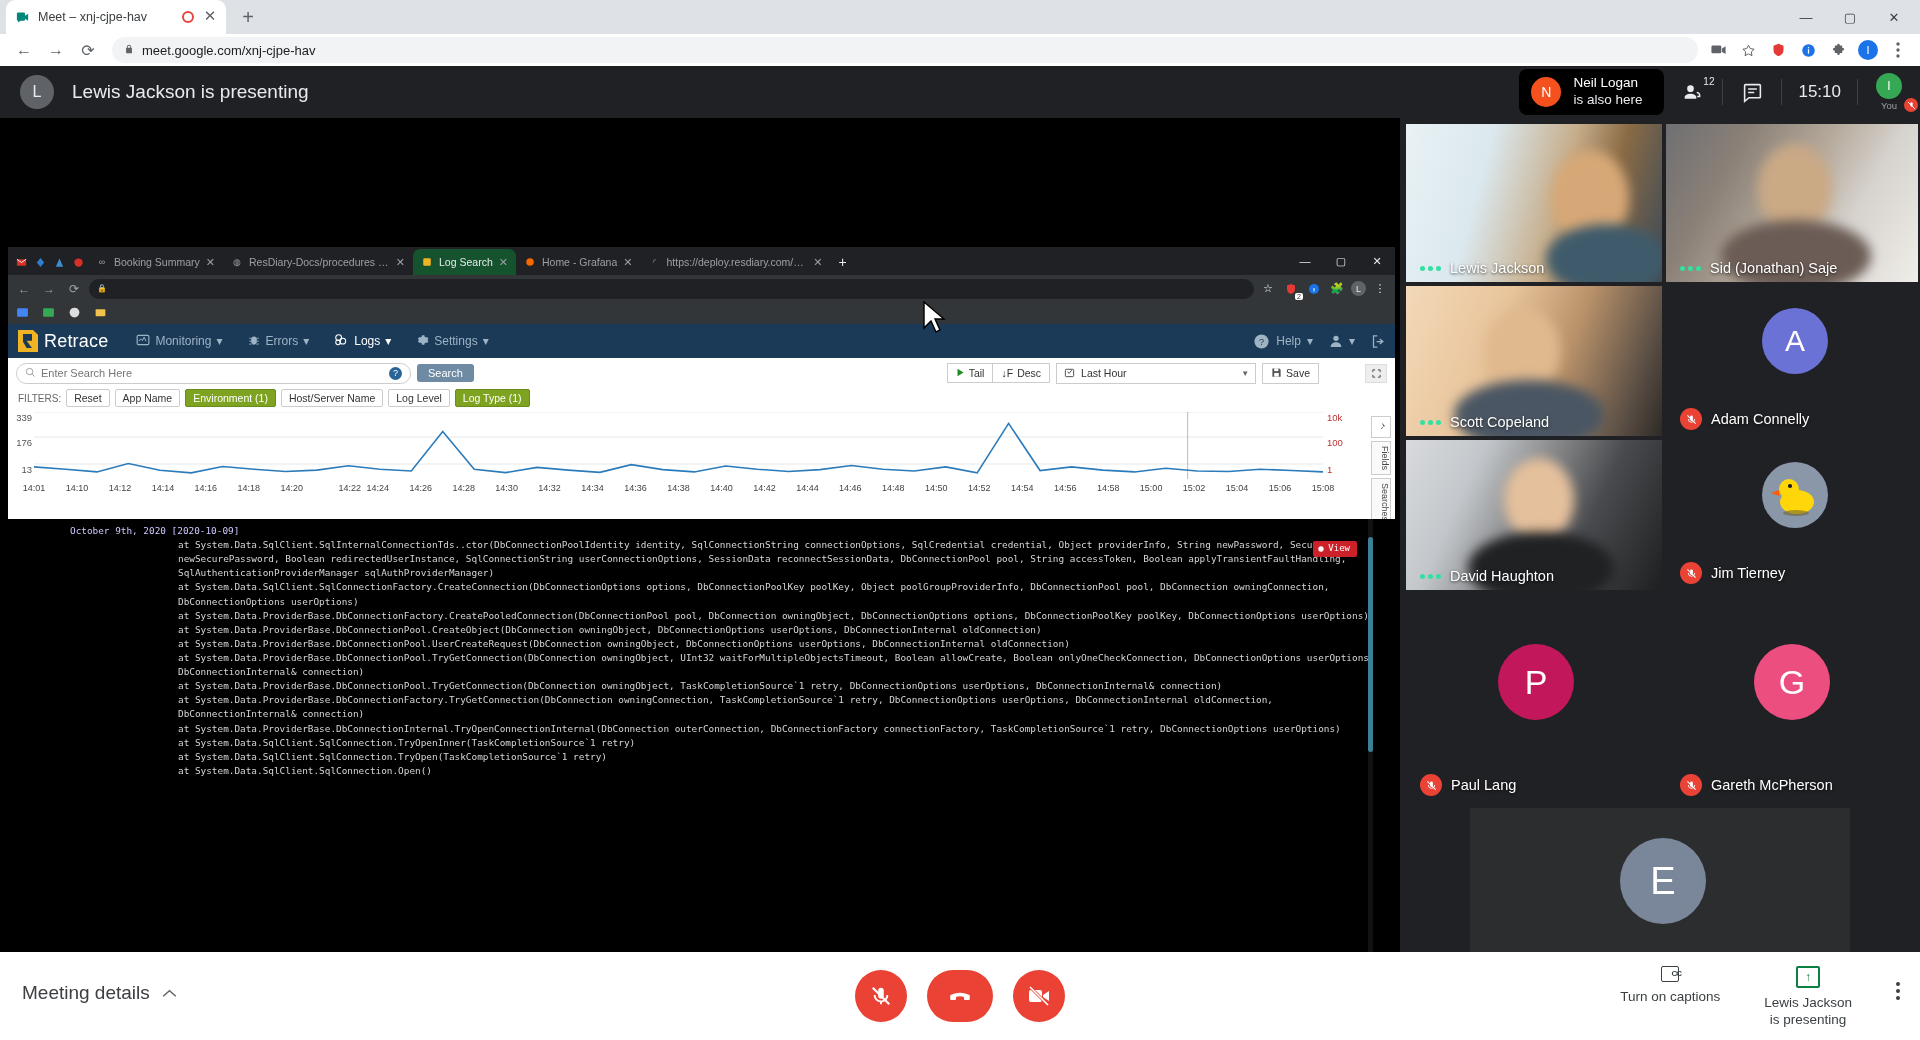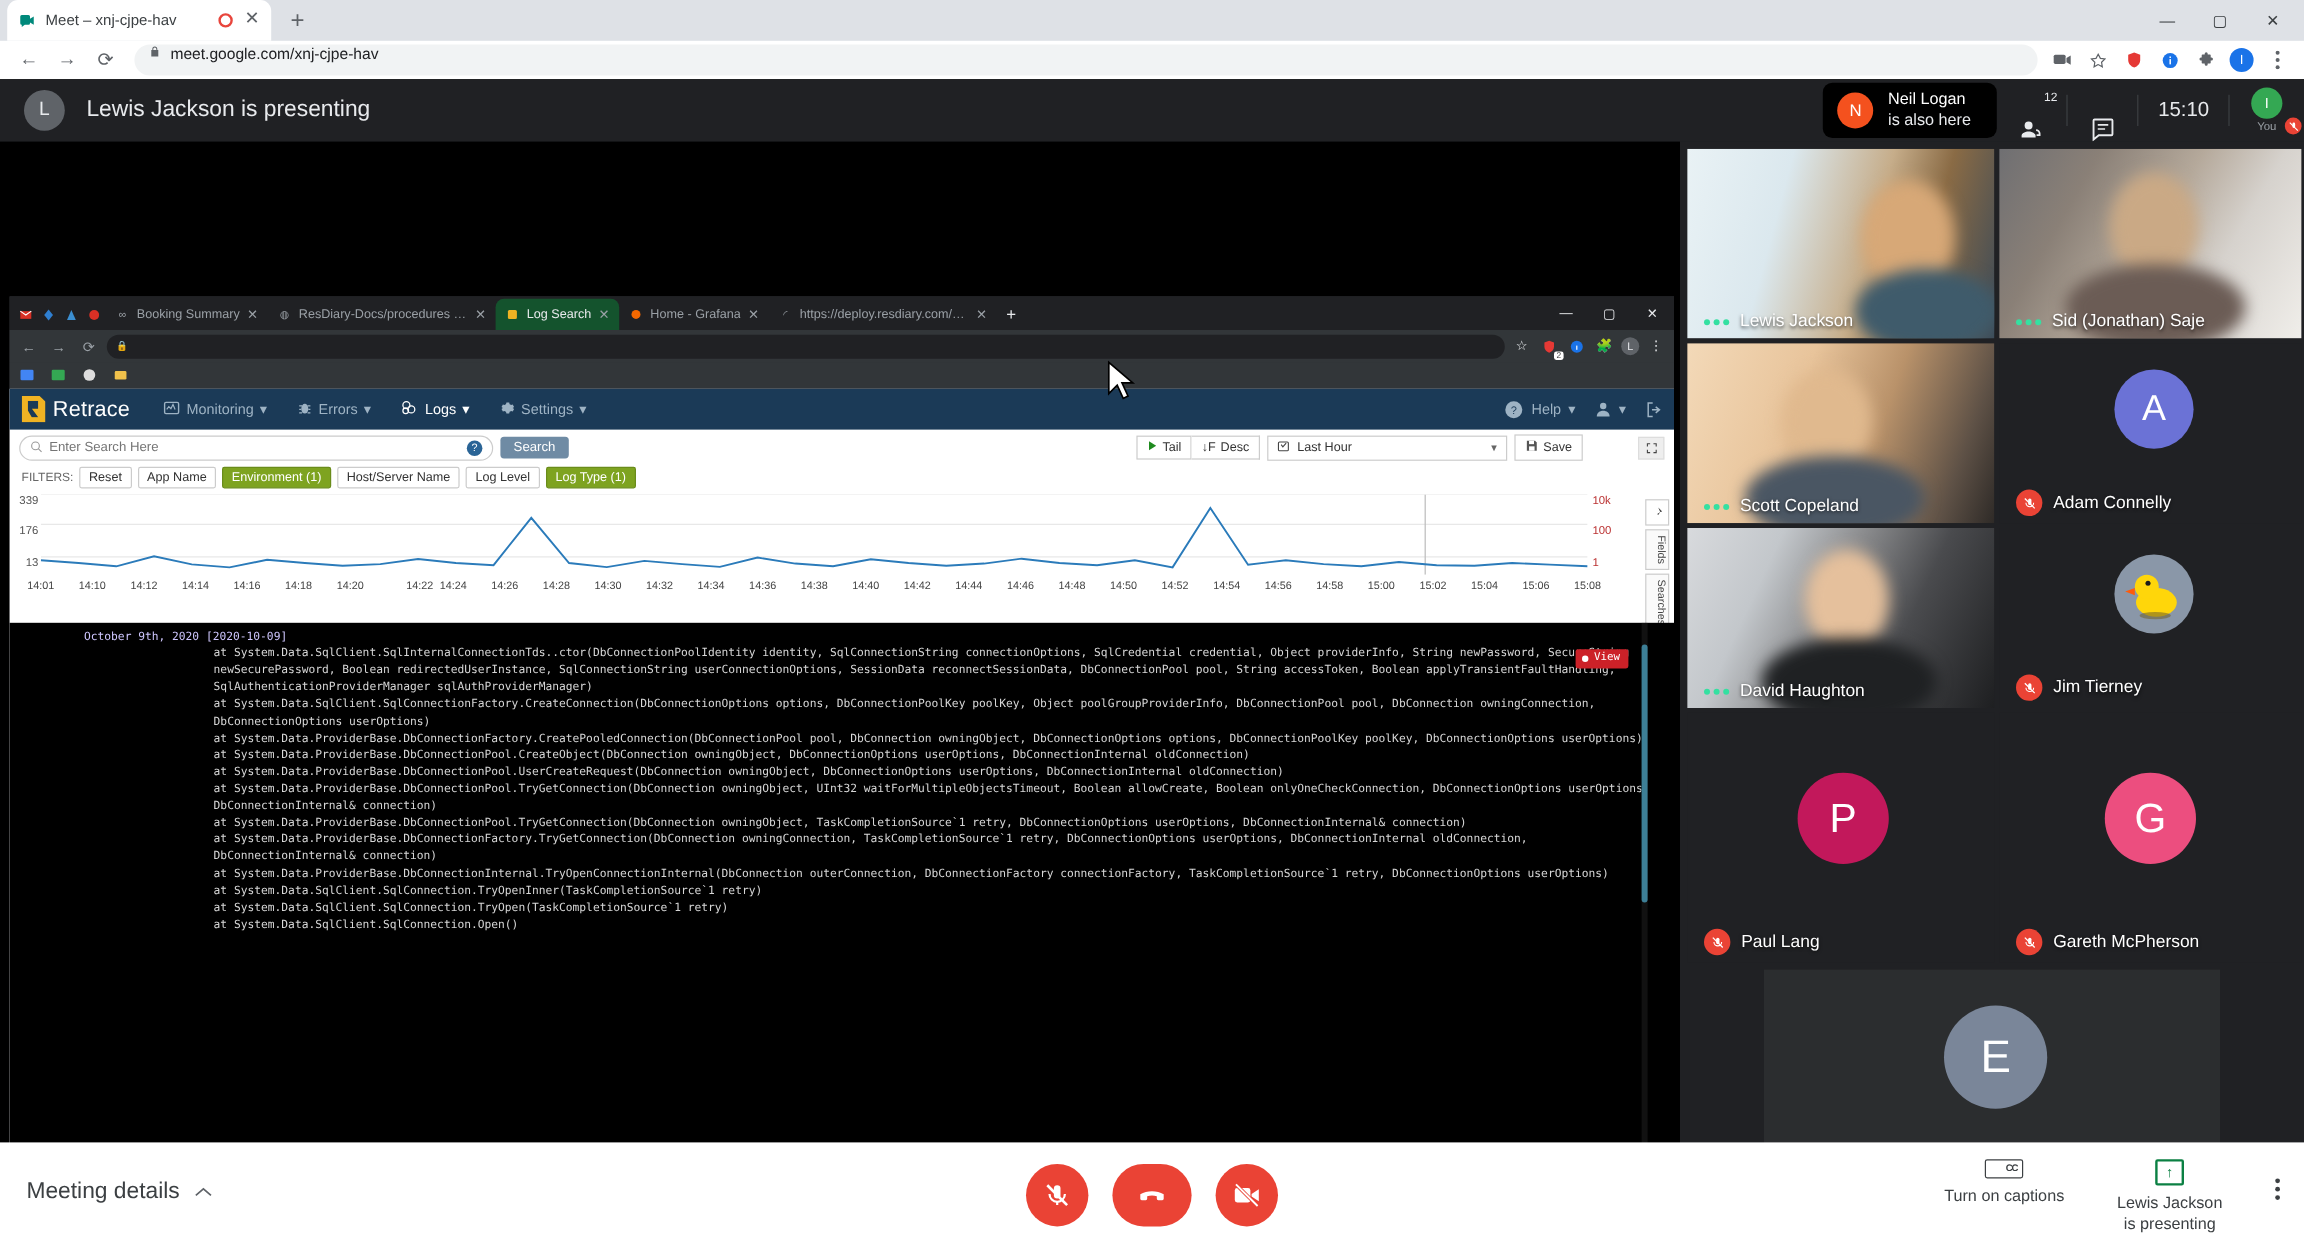--- a/index.html
+++ b/index.html
@@ -22,42 +22,42 @@
   .tab-title { flex:1; font-size:12.5px; color:#3c4043; white-space:nowrap; overflow:hidden; text-overflow:ellipsis; }
   .tab-rec { width:12px; height:12px; border-radius:50%; border:2.5px solid #e8453c; flex:0 0 12px; }
   .tab-close { width:16px; height:16px; flex:0 0 16px; color:#5f6368; font-size:15px; line-height:14px; text-align:center; cursor:pointer;}
   .tab-new { width:28px; height:28px; margin-left:8px; margin-bottom:3px; color:#5f6368; font-size:20px;
              display:flex; align-items:center; justify-content:center; cursor:pointer; }
   .win-ctrls { position:absolute; right:4px; top:2px; display:flex; gap:0; }
   .win-btn { width:44px; height:30px; display:flex; align-items:center; justify-content:center; color:#3c4043; font-size:13px; }
 
   .omnibar { position:absolute; left:0; top:34px; width:100%; height:32px; background:#fff; display:flex; align-items:center; padding:0 10px; gap:4px; }
   .nav-ic { width:28px; height:28px; display:flex; align-items:center; justify-content:center; color:#5f6368; font-size:16px; }
-  .urlbox { flex:1; height:26px; background:#f1f3f4; border-radius:13px; display:flex; align-items:flex-start; padding:0 12px; gap:8px; margin:0 6px; }
+  .urlbox { flex:1; height:26px; background:#f1f3f4; border-radius:13px; display:flex; align-items:center; padding:0 12px; gap:8px; margin:0 6px; }
   .urlbox .lock { font-size:11px; color:#5f6368; }
   .url-text { font-size:13px; color:#202124; }
   .omni-right { display:flex; align-items:center; gap:10px; padding-right:2px;}
   .omni-ic { width:20px; height:20px; display:flex; align-items:center; justify-content:center; color:#5f6368; font-size:14px; }
   .avatar-omni { width:20px; height:20px; border-radius:50%; background:#1a73e8; color:#fff; font-size:11px;
                  display:flex; align-items:center; justify-content:center; }
 
   
   #meet { position:absolute; left:0; top:66px; width:1920px; height:974px; background:#202124; }
   .meet-header { position:absolute; left:0; top:0; width:100%; height:52px; background:#202124; display:flex; align-items:center; }
   .presenter-avatar { width:34px; height:34px; border-radius:50%; background:#5f6368; color:#e8eaed;
                       display:flex; align-items:center; justify-content:center; font-size:16px; margin-left:20px; }
   .presenter-text { color:#e8eaed; font-size:19px; margin-left:18px; font-weight:400; }
   .meet-header-right { position:absolute; right:0; top:0; height:52px; display:flex; align-items:center; }
   .toast { background:#000; border-radius:8px; height:46px; display:flex; align-items:center; padding:0 22px 0 12px; gap:12px; }
   .toast-av { width:30px; height:30px; border-radius:50%; background:#f4511e; color:#fff; display:flex;
               align-items:center; justify-content:center; font-size:14px; }
   .toast-lines { line-height:1.25; }
   .toast-l1 { color:#fff; font-size:13.5px; }
   .toast-l2 { color:#e8eaed; font-size:13.5px; }
-  .hdr-btn { width:58px; height:52px; display:flex; align-items:flex-end; justify-content:center; color:#e8eaed; position:relative; }
+  .hdr-btn { width:58px; height:52px; display:flex; align-items:center; justify-content:center; color:#e8eaed; position:relative; }
   .hdr-sep { width:1px; height:26px; background:#3c4043; }
   .hdr-count { position:absolute; top:10px; right:8px; font-size:10px; color:#e8eaed; }
   .hdr-time { color:#e8eaed; font-size:17px; padding:0 16px; }
   .you-block { position:relative; width:62px; height:52px; display:flex; flex-direction:column; align-items:center; justify-content:center; }
   .you-av { width:26px; height:26px; border-radius:50%; background:#34a853; color:#fff; font-size:12px;
             display:flex; align-items:center; justify-content:center; }
   .you-lbl { font-size:9.5px; color:#9aa0a6; margin-top:1px; }
   .you-mute { position:absolute; right:2px; bottom:6px; width:14px; height:14px; border-radius:50%; background:#ea4335;
               display:flex; align-items:center; justify-content:center; }
 
@@ -162,21 +162,21 @@
 
   .bottombar { position:absolute; left:0; bottom:0; width:1920px; height:88px; background:#fff; }
   .meeting-details { position:absolute; left:22px; top:30px; display:flex; align-items:center; gap:12px; color:#3c4043; font-size:19px; }
   .chev { font-size:13px; color:#5f6368; }
   .ctr-btns { position:absolute; left:50%; transform:translateX(-50%); top:18px; display:flex; gap:20px; }
   .cbtn { width:52px; height:52px; border-radius:50%; display:flex; align-items:center; justify-content:center; }
   .cbtn.red { background:#ea4335; }
   .cbtn.hang { background:#ea4335; width:66px; border-radius:26px; }
   .br-group { position:absolute; right:20px; top:14px; display:flex; align-items:flex-start; gap:44px; }
   .br-item { display:flex; flex-direction:column; align-items:center; gap:7px; color:#3c4043; font-size:13.5px; text-align:center; line-height:1.25; }
-  .cc-ic { width:32px; height:16px; border:1.6px solid #3c4043; border-radius:2px; display:flex; align-items:center;
+  .cc-ic { width:18px; height:16px; border:1.6px solid #3c4043; border-radius:2px; display:flex; align-items:center;
            justify-content:center; font-size:8px; letter-spacing:-1px; font-weight:bold;padding-left:12px; }
   .pres-ic { width:24px; height:22px; border:2px solid #0b8043; border-radius:2px; display:flex; align-items:center;
              justify-content:center; color:#0b8043; font-size:12px; }
   .kebab { display:flex; flex-direction:column; gap:3px; margin-top:16px; }
   .kebab i { width:4px; height:4px; border-radius:50%; background:#3c4043; display:block; }
 
   
   #cursor { position:absolute; left:921px; top:182px; width:26px; height:36px; pointer-events:none; }
 </style>
 </head>

